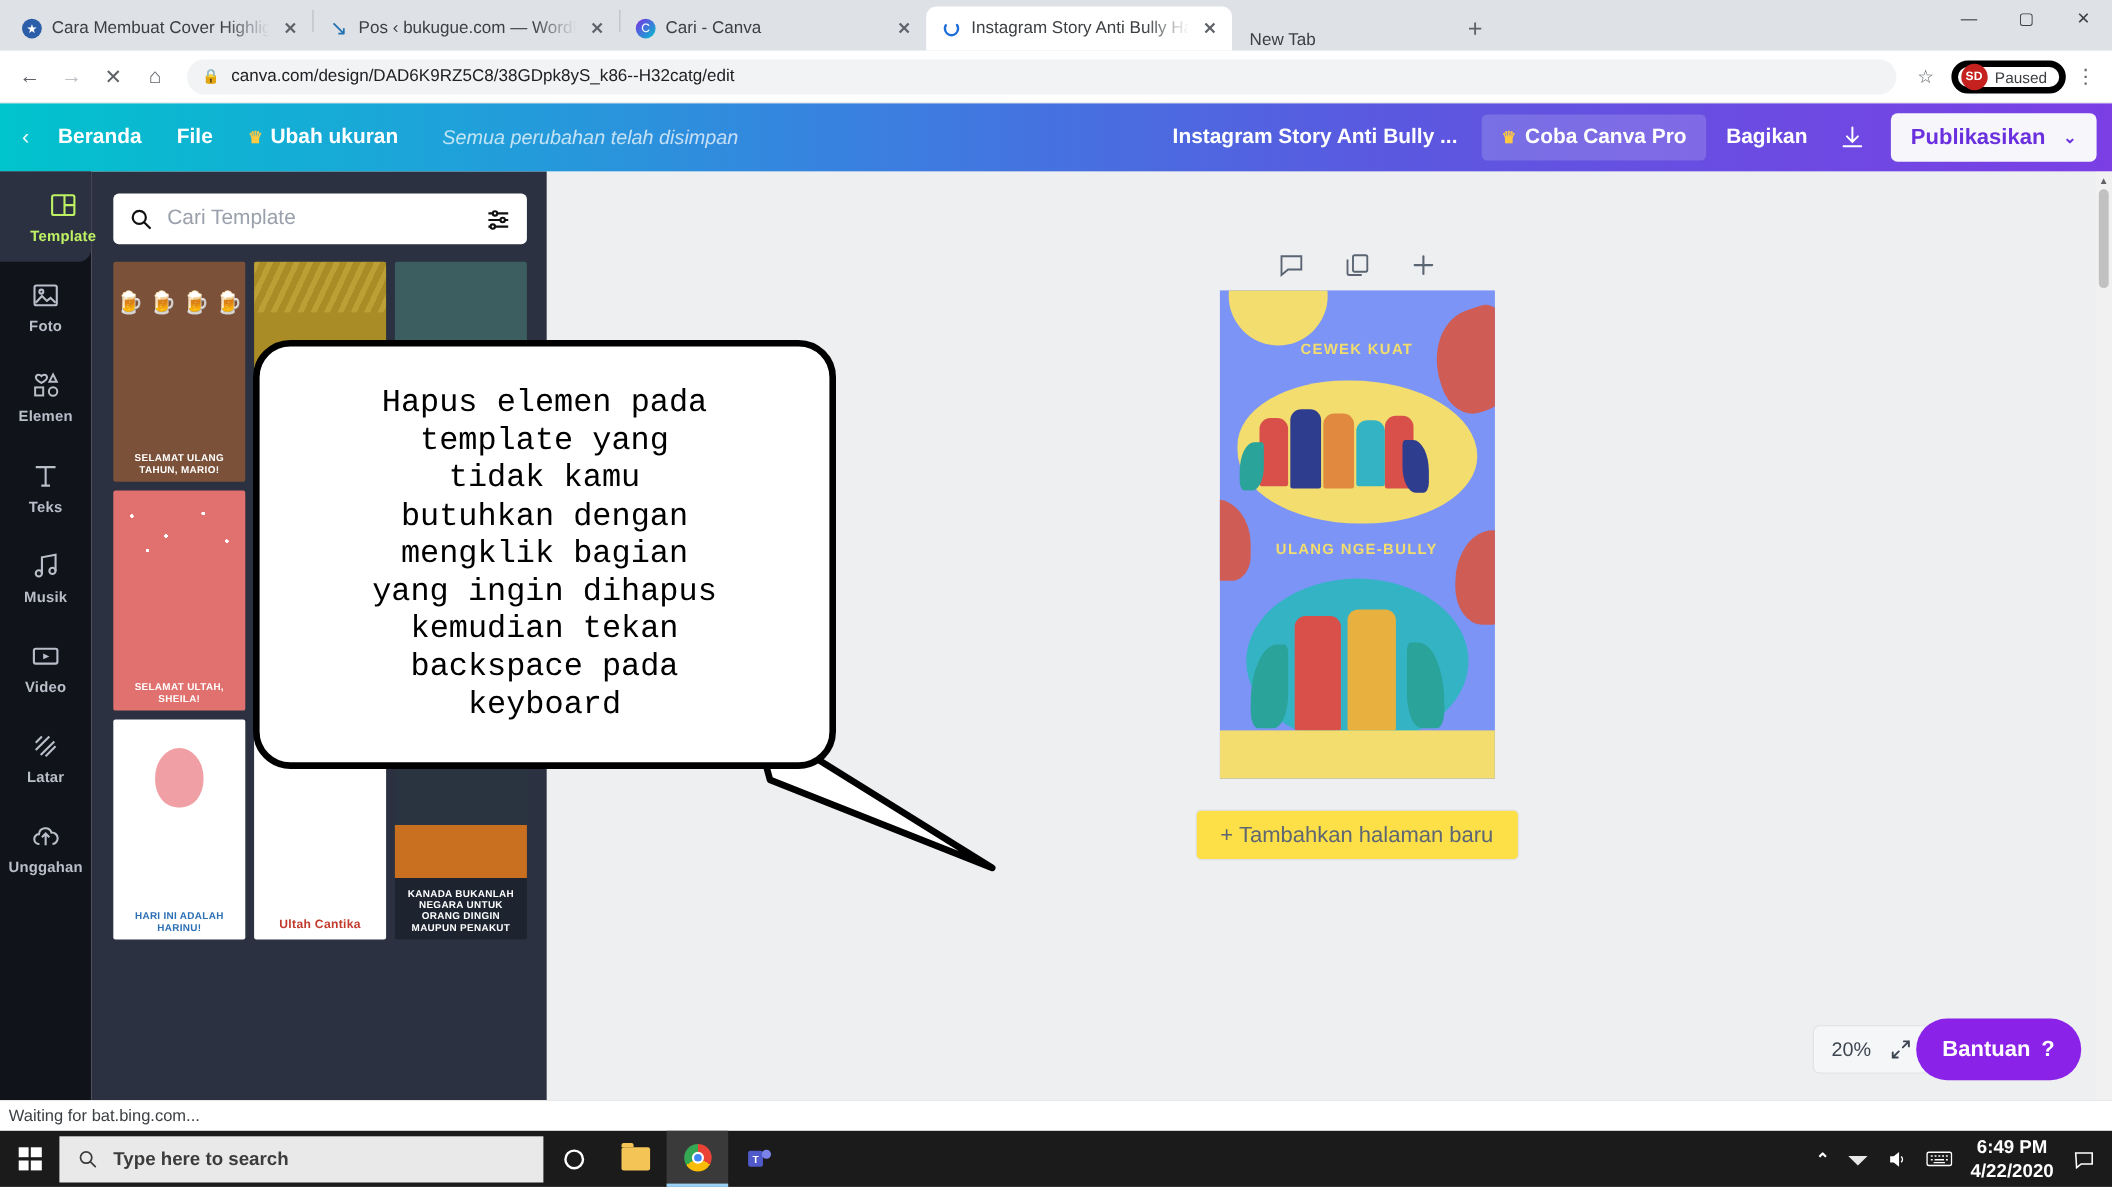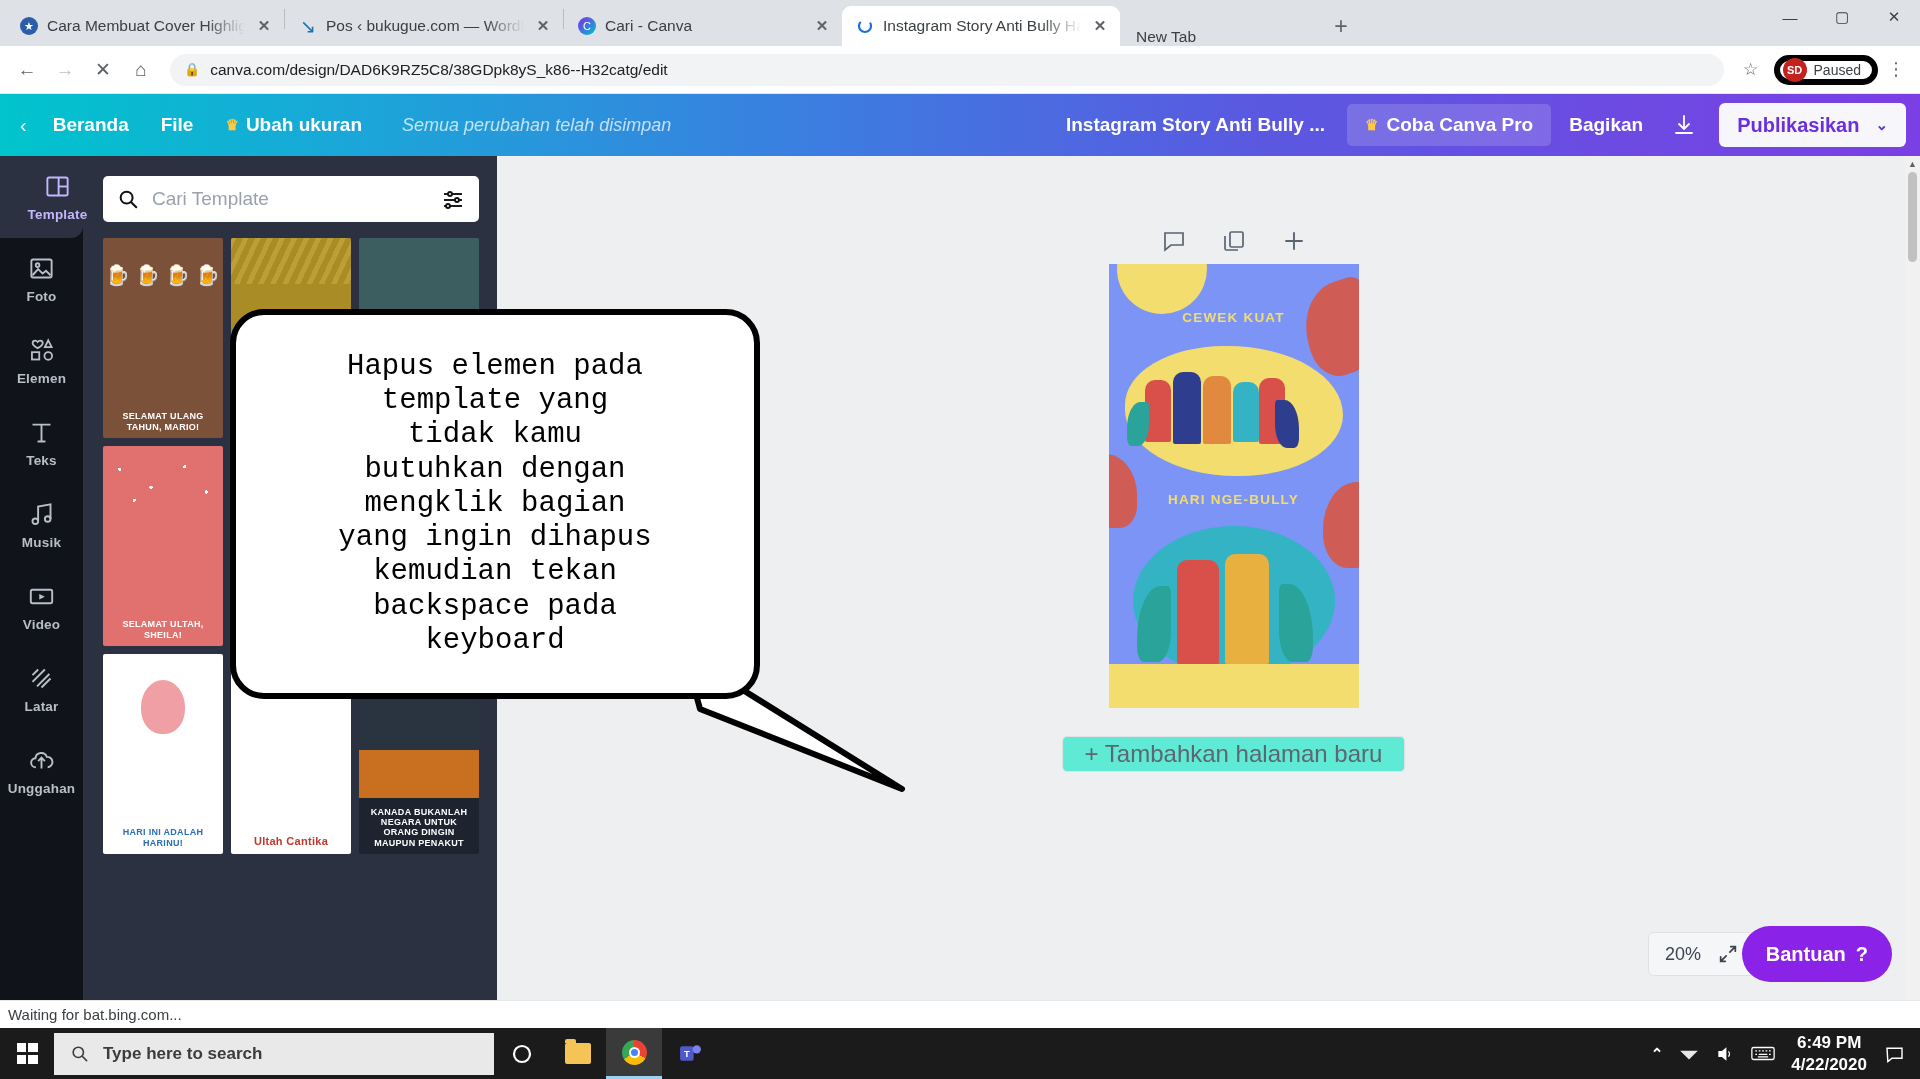--- a/index.html
+++ b/index.html
@@ -174,21 +174,21 @@
     position: relative; z-index: 3;
   }
   .rail-item {
     width: 83px; height: 82px;
     display: flex; flex-direction: column;
     align-items: center; justify-content: center; gap: 7px;
     color: #b9bec9; position: relative;
   }
   .rail-item.active {
     background: #2b3140;
-    color: #c4b5fd;
+    color: #bef264;
     border-radius: 0 0 12px 0;
     padding-left: 32px;
   }
   .rail-label { font-size: 13.5px; font-weight: 700; letter-spacing: .2px; }
   .rail-ico { width: 27px; height: 27px; display: block; }
 
   
   .panel {
     width: 414px; flex: 0 0 414px;
     background: #2b3140;
@@ -291,23 +291,23 @@
   }
   .dp-illo2 {
     position:absolute; top:262px; left:24px; right:24px; height:150px;
     background:#34b3c4; border-radius:50%;
   }
   .fig { position:absolute; border-radius:10px 10px 2px 2px; }
 
   .addpage-btn {
     position:absolute; top: 580px; left: 50%;
     transform: translateX(-50%) translateX(25px);
-    height: 36px; padding: 0 22px;
-    background: #5eead4; border: 1px solid #dfe2e5;
-    border-radius: 5px; color: #5d6672; font-size: 24px;
+    height: 46px; padding: 0 22px;
+    background: #fde047; border: 1px solid #dfe2e5;
+    border-radius: 5px; color: #5d6672; font-size: 20px;
     display: flex; align-items: center; justify-content: center;
     white-space: nowrap;
   }
 
   .zoom-pill {
     position: absolute; right: 162px; bottom: 24px;
     height: 44px; min-width: 110px;
     background: #f5f6f7; border: 1px solid #dfe2e5;
     border-radius: 6px; display: flex; align-items: center;
     gap: 16px; padding: 0 16px;
@@ -605,21 +605,21 @@
         <div class="fig" style="left:20px;top:34px;width:26px;height:62px;background:#d94f4a"></div>
         <div class="fig" style="left:48px;top:26px;width:28px;height:72px;background:#2f3d8f"></div>
         <div class="fig" style="left:78px;top:30px;width:28px;height:68px;background:#e0893f"></div>
         <div class="fig" style="left:108px;top:36px;width:26px;height:60px;background:#34b3c4"></div>
         <div class="fig" style="left:134px;top:32px;width:26px;height:66px;background:#d94f4a"></div>
         <div class="fig" style="left:2px;top:56px;width:22px;height:44px;background:#2aa39a;border-radius:60% 10% 50% 20%"></div>
         <div class="fig" style="left:150px;top:54px;width:24px;height:48px;background:#2f3d8f;border-radius:10% 60% 20% 50%"></div>
       </div>
       <div class="dp-blobR3"></div>
       <div class="dp-blobR2"></div>
-      <div class="dp-sub">HARI NGE-BULLY</div>
+      <div class="dp-sub">ULANG NGE-BULLY</div>
       <div class="dp-illo2">
         <div class="fig" style="left:44px;top:34px;width:42px;height:104px;background:#d94f4a"></div>
         <div class="fig" style="left:92px;top:28px;width:44px;height:110px;background:#e8b13f"></div>
         <div class="fig" style="left:4px;top:60px;width:34px;height:76px;background:#2aa39a;border-radius:70% 10% 40% 20%"></div>
         <div class="fig" style="left:146px;top:58px;width:34px;height:78px;background:#2aa39a;border-radius:10% 70% 20% 40%"></div>
       </div>
       <div class="dp-yellowband"></div>
     </div>
 
     <div class="addpage-btn">+ Tambahkan halaman baru</div>

